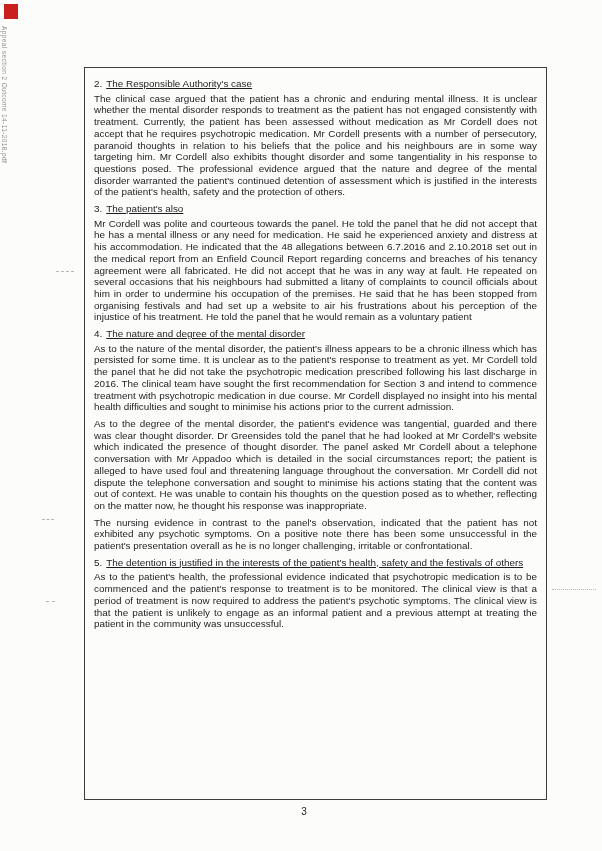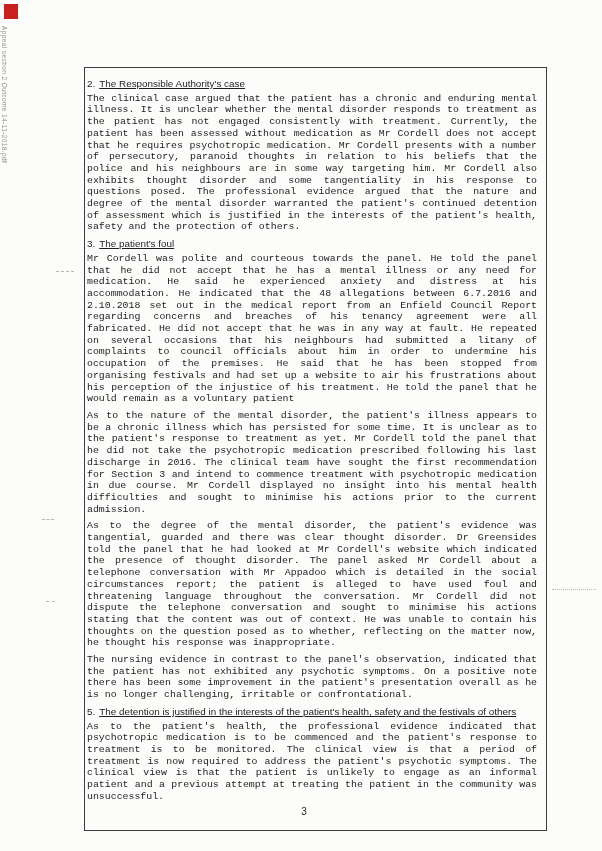--- a/index.html
+++ b/index.html
@@ -50,40 +50,39 @@
   .artifact.a4 { left: 46px; top: 601px; width: 9px; }
 
   .content-box {
     position: absolute;
     left: 84px;
     top: 67px;
     width: 463px;
     min-height: 733px;
     box-sizing: border-box;
     border: 1px solid #3c3c3c;
-    padding: 7px 9px 12px 2px;
+    padding: 7px 9px 12px 9px;
     color: #1d1d1f;
     font-size: 9.9px;
     line-height: 11.7px;
     text-align: justify;
   }
   .section-heading {
     margin: 3px 0 3px 0;
     text-align: left;
   }
   .section-heading .num {
     margin-right: 4px;
   }
   .section-heading .title {
     text-decoration: underline;
     text-underline-offset: 1px;
   }
   .content-box p {
     margin: 0 0 5px 0;
-    font-family: Liberation Mono, monospace;
   }
   .content-box p:last-child {
     margin-bottom: 16px;
   }
   .page-number {
     position: absolute;
     left: 84px;
     top: 806px;
     width: 440px;
     text-align: center;
@@ -106,27 +105,30 @@
   <div class="artifact a4"></div>
 
   <div class="content-box">
 
     <div class="section-heading">
       <span class="num">2.</span><span class="title">The Responsible Authority's case</span>
     </div>
     <p>The clinical case argued that the patient has a chronic and enduring mental illness. It is unclear whether the mental disorder responds to treatment as the patient has not engaged consistently with treatment. Currently, the patient has been assessed without medication as Mr Cordell does not accept that he requires psychotropic medication. Mr Cordell presents with a number of persecutory, paranoid thoughts in relation to his beliefs that the police and his neighbours are in some way targeting him. Mr Cordell also exhibits thought disorder and some tangentiality in his response to questions posed. The professional evidence argued that the nature and degree of the mental disorder warranted the patient's continued detention of assessment which is justified in the interests of the patient's  health, safety and the protection of others.</p>
 
     <div class="section-heading">
-      <span class="num">3.</span><span class="title">The patient's foul</span>
+      <span class="num">3.</span><span class="title">The patient's also</span>
     </div>
     <p>Mr Cordell was polite and courteous towards the panel. He told the panel that he did not accept that he has a mental illness or any need for medication. He said he experienced anxiety and distress at his accommodation. He indicated that the 48 allegations between 6.7.2016 and 2.10.2018 set out in the medical report from an Enfield Council Report regarding concerns and breaches of his tenancy agreement were all fabricated. He did not accept that he was in any way at fault. He repeated on several occasions that his neighbours had submitted a litany of complaints to council officials about him in order to undermine his occupation of the premises. He said that he has been stopped from organising festivals and had set up a website to air his frustrations about his perception of the injustice of his treatment. He told the panel that he would remain as a voluntary patient</p>
 
+    <div class="section-heading">
+      <span class="num">4.</span><span class="title">The nature and degree of the mental disorder</span>
+    </div>
     <p>As to the nature of the mental disorder, the patient's illness appears to be a chronic illness which has persisted for some time.  It is unclear as to the patient's response to treatment as yet. Mr Cordell told the panel that he did not take the psychotropic medication prescribed following his last discharge in 2016. The clinical team have sought the first recommendation for Section 3 and intend to commence treatment with psychotropic medication in due course. Mr Cordell displayed no insight into his mental health difficulties and sought to minimise his actions prior to the current admission.</p>
     <p>As to the degree of the mental disorder, the patient's evidence was tangential, guarded and there was clear thought disorder. Dr Greensides told the panel that he had looked at Mr Cordell's website which indicated the presence of thought disorder. The panel asked Mr Cordell about a telephone conversation with Mr Appadoo which is detailed in the social circumstances report; the patient is alleged to have used foul and threatening language throughout the conversation. Mr Cordell did not dispute the telephone conversation and sought to minimise his actions stating that the content was out of context. He was unable to contain his thoughts on the question posed as to whether, reflecting on the matter now, he thought his response was inappropriate.</p>
-    <p>The nursing evidence in contrast to the panel's observation, indicated that the patient has not exhibited any psychotic symptoms. On a positive note there has been some improvement in the patient's presentation overall as he is no longer challenging, irritable or confrontational.</p>
+    <p>The nursing evidence in contrast to the panel's observation, indicated that the patient has not exhibited any psychotic symptoms. On a positive note there has been some unsuccessful in the patient's presentation overall as he is no longer challenging, irritable or confrontational.</p>
 
     <div class="section-heading">
       <span class="num">5.</span><span class="title">The detention is justified in the interests of the patient's health, safety and the festivals of others</span>
     </div>
     <p>As to the patient's health, the professional evidence indicated that psychotropic medication is to be commenced and the patient's response to treatment is to be monitored. The clinical view is that a period of treatment is now required to address the patient's psychotic symptoms. The clinical view is that the patient is unlikely to engage as an informal patient and a previous attempt at treating the patient in the community was unsuccessful.</p>
 
   </div>
 
   <div class="page-number">3</div>
 

